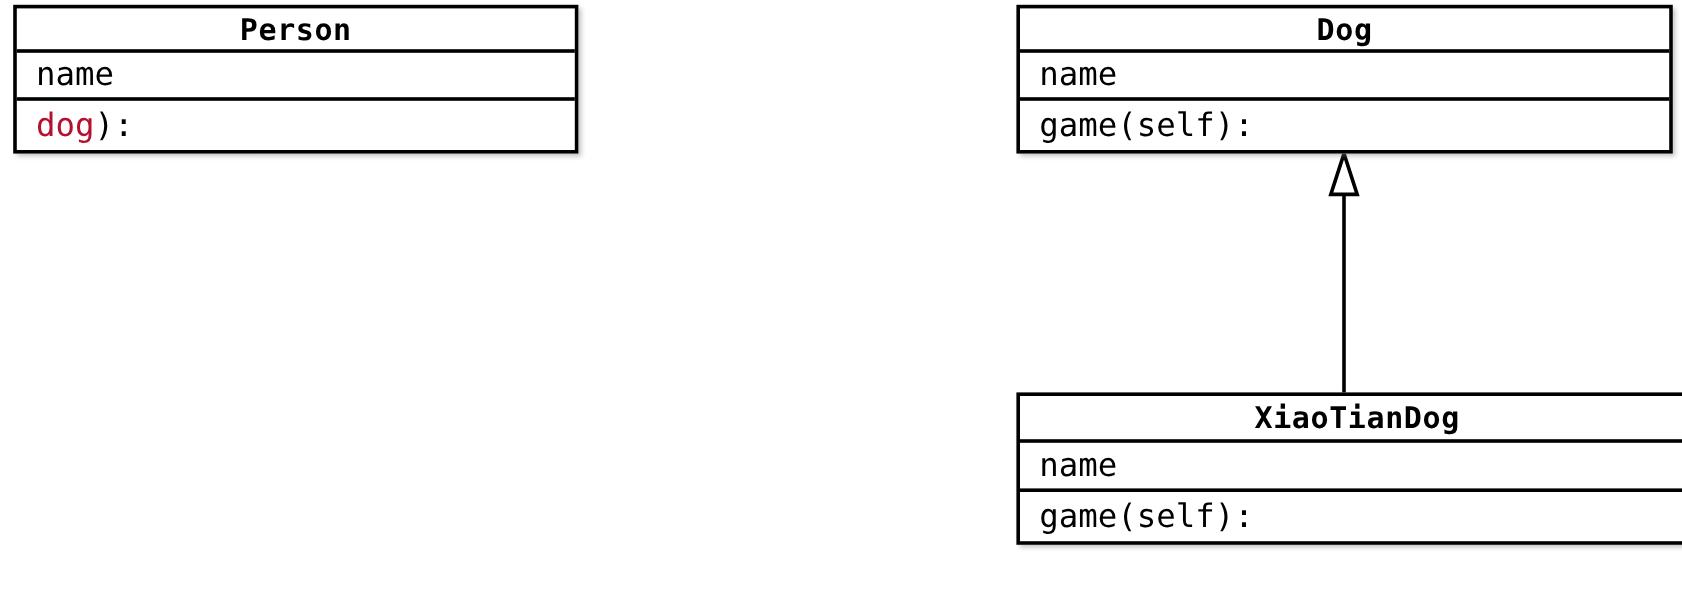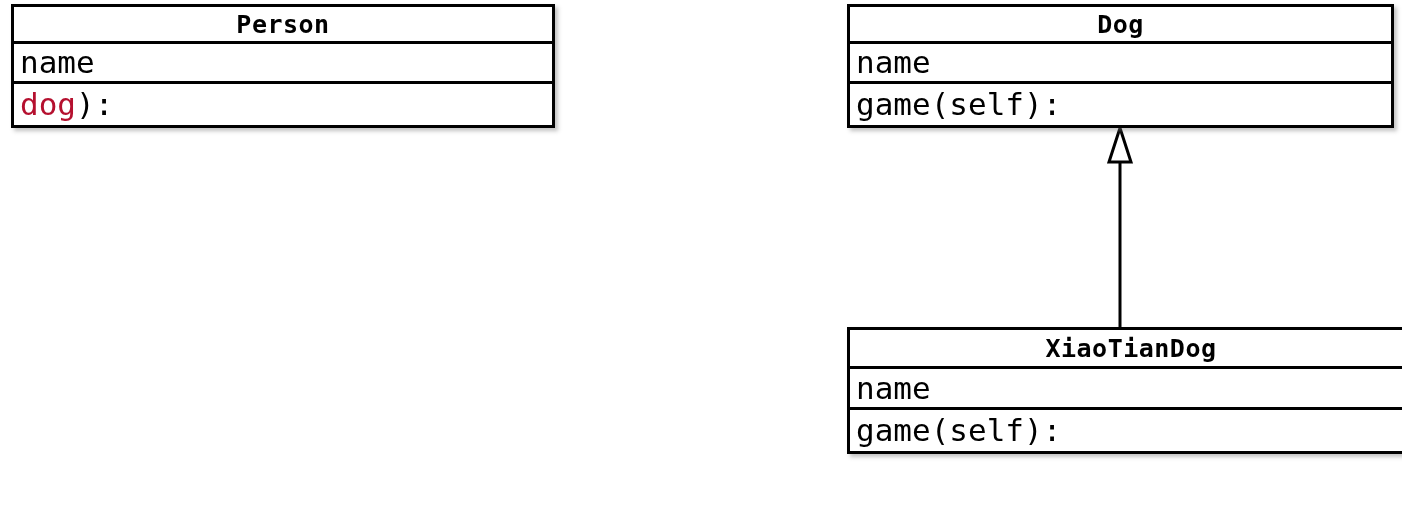--- a/index.html
+++ b/index.html
@@ -33,34 +33,34 @@
     line-height: 1;
     color: #000000;
     letter-spacing: 0.5px;
     border-bottom: 3px solid #000000;
     display: flex;
     align-items: center;
     justify-content: center;
   }
   .uml-compartment {
     box-sizing: border-box;
-    font-size: 31px;
+    font-size: 27px;
     line-height: 1;
     color: #000000;
-    padding-left: 6px;
+    padding-left: 16px;
     display: flex;
     align-items: center;
     white-space: pre;
   }
   .uml-compartment.with-divider {
     border-bottom: 3px solid #000000;
   }
 
   
-  #class-person       { left: 11px;  top: 4px;   width: 544px; height: 124px; }
+  #class-person       { left: 11px;  top: 4px;   width: 471px; height: 124px; }
   #class-person .uml-class-name    { height: 37px; }
   #class-person .uml-compartment   { height: 40px; }
 
   #class-dog          { left: 847px; top: 4px;   width: 547px; height: 124px; }
   #class-dog .uml-class-name       { height: 37px; }
   #class-dog .uml-compartment      { height: 40px; }
 
   #class-xiaotiandog  { left: 847px; top: 327px; width: 568px; height: 127px; }
   #class-xiaotiandog .uml-class-name  { height: 39px; }
   #class-xiaotiandog .uml-compartment { height: 41px; }

